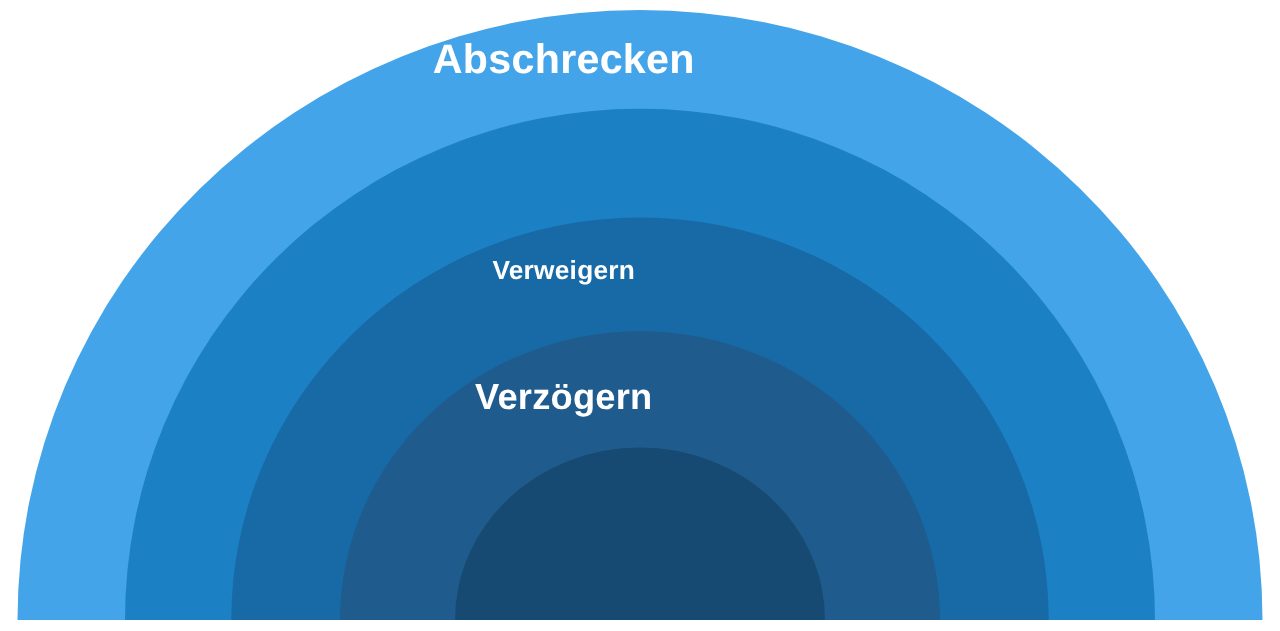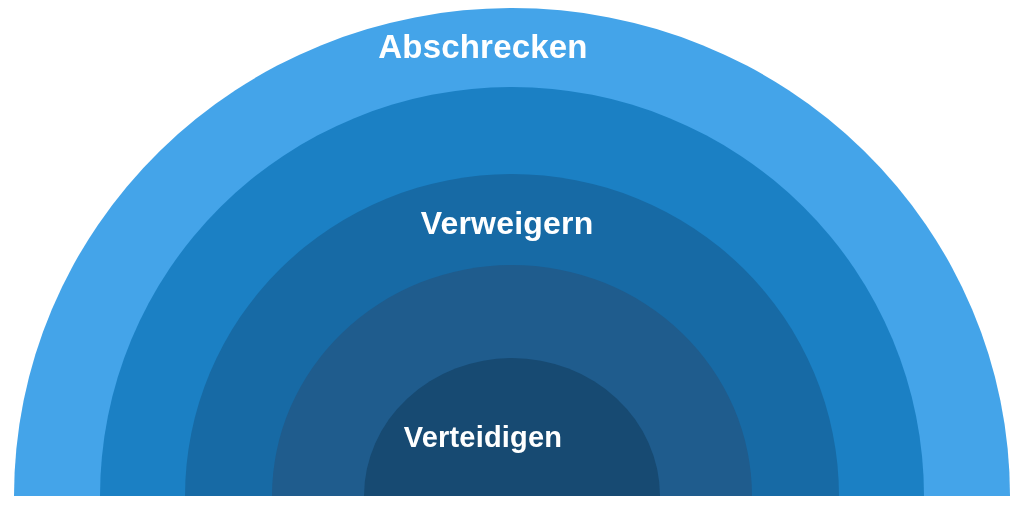--- a/index.html
+++ b/index.html
@@ -31,25 +31,24 @@
     position: absolute;
     left: 0;
     width: 902px;
     text-align: center;
     color: #ffffff;
     font-family: "Liberation Sans", sans-serif;
     font-weight: bold;
     letter-spacing: 0.2px;
     white-space: nowrap;
     user-select: none;
-    margin-left: 32px;
   }
   .lbl-0 { top: 28px;  font-size: 33px; }
   .lbl-1 { top: 114px; font-size: 30px; }
-  .lbl-2 { top: 205px; font-size: 32px; padding-left: 24px; }
+  .lbl-2 { top: 205px; font-size: 21px; }
   .lbl-3 { top: 302px; font-size: 29px; }
   .lbl-4 { top: 421px; font-size: 29px; }
 </style>
 </head>
 <body>
 
 <div id="diagram-root" style="background: rgb(255, 255, 255);">
 
   <svg id="layers-svg" viewBox="0 0 1024 505" preserveAspectRatio="none">
     <ellipse cx="512" cy="496" rx="498" ry="488" fill="#44A4E9"></ellipse>
@@ -58,16 +57,16 @@
     <ellipse cx="512" cy="496" rx="240" ry="231" fill="#1F5C8D"></ellipse>
     <ellipse cx="512" cy="496" rx="148" ry="138" fill="#174A72"></ellipse>
     <rect x="0" y="496" width="1024" height="9" fill="#ffffff"></rect>
   </svg>
 
   <div class="layer-label lbl-0" style="top: 28px; color: rgb(255, 255, 255);">Abschrecken</div>
 
 
   <div class="layer-label lbl-2" style="top: 205px; color: rgb(255, 255, 255);">Verweigern</div>
 
+  <div class="layer-label lbl-3" style="top: 302px; color: rgb(255, 255, 255);">Verzögern</div>
 
-  <div class="layer-label lbl-4" style="top: 421px; color: rgb(255, 255, 255);">Verteidigen</div>
 
 </div>
 
 </body></html>

